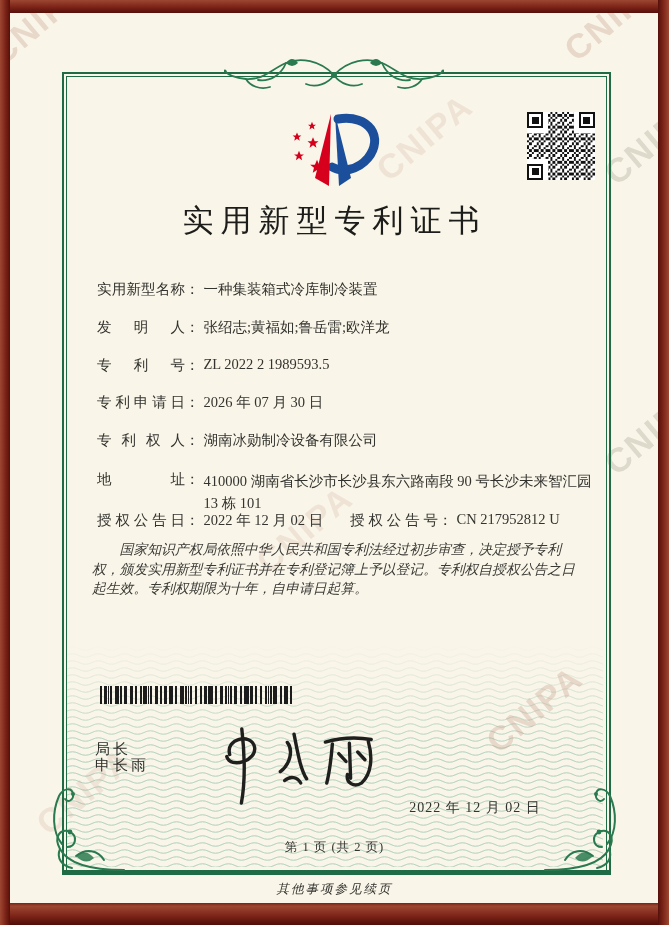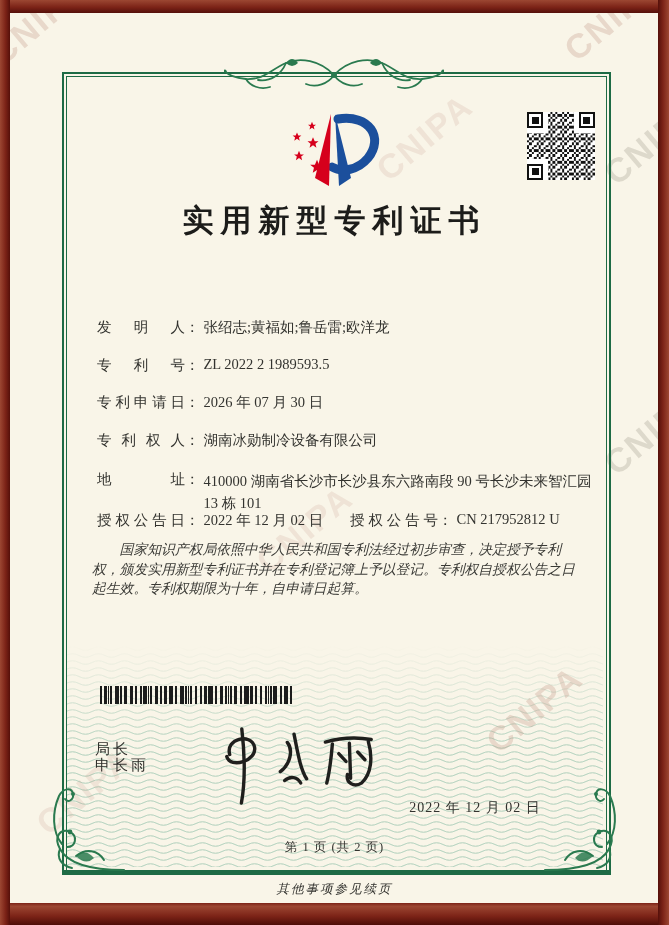--- a/index.html
+++ b/index.html
@@ -17,21 +17,21 @@
   .wm.gray{color:rgba(150,142,130,.28);}
   .wm.faint{color:rgba(193,150,132,.18);}
   
   .gframe{position:absolute;left:62px;top:72px;width:545px;height:799px;border:2px solid #1e6b45;z-index:2;}
   .gframe .inner{position:absolute;left:2px;top:2px;right:2px;bottom:2px;border:1px solid #1e6b45;}
   .gframe .thick{position:absolute;left:-2px;right:-2px;bottom:-2px;height:5px;background:#1e6b45;}
   .deco{position:absolute;z-index:3;}
   
   .abs{position:absolute;z-index:4;}
   .certno{left:95px;top:110px;font-size:13.5px;letter-spacing:1.5px;color:#3c3c38;}
-  .title{left:62px;top:200px;width:545px;text-align:center;font-size:31px;font-weight:bold;
+  .title{left:62px;top:200px;width:545px;text-align:center;font-size:31px;font-weight:normal;
          letter-spacing:7px;color:#1c1c1a;}
   .frow{left:97px;font-size:14.5px;white-space:nowrap;}
   .flabel{display:inline-block;width:88px;text-align:justify;text-align-last:justify;vertical-align:top;}
   .fvalue{display:inline-block;vertical-align:top;margin-left:4px;}
   .fvalue.wrap{white-space:normal;max-width:392px;line-height:22px;}
   .paras{left:92px;top:540px;width:494px;font-size:13.8px;line-height:19.5px;font-style:italic;color:#3a3a36;}
   .paras p{margin:0;text-indent:2em;}
   .barcode{left:100px;top:686px;width:192px;height:18px;background:
      repeating-linear-gradient(90deg,#1c1c1c 0 2px,transparent 2px 5px),
      repeating-linear-gradient(90deg,#1c1c1c 0 1px,transparent 1px 8px),
@@ -169,20 +169,23 @@
     </g>
     <g fill="#111">
       <rect x="2" y="2" width="3" height="3"></rect>
         <rect x="24" y="2" width="3" height="3"></rect>
         <rect x="2" y="24" width="3" height="3"></rect>
     </g>
   </svg>
 
   <div class="abs title">实用新型专利证书</div>
 
+  <div class="abs frow" style="top:280px;">
+    <span class="flabel">实用新型名称</span>：<span class="fvalue">一种集装箱式冷库制冷装置</span>
+  </div>
   <div class="abs frow" style="top:318px;">
     <span class="flabel">发明人</span>：<span class="fvalue">张绍志;黄福如;鲁岳雷;欧洋龙</span>
   </div>
   <div class="abs frow" style="top:356px;">
     <span class="flabel">专利号</span>：<span class="fvalue">ZL 2022 2 1989593.5</span>
   </div>
   <div class="abs frow" style="top:393px;">
     <span class="flabel">专利申请日</span>：<span class="fvalue">2026 年 07 月 30 日</span>
   </div>
   <div class="abs frow" style="top:431px;">

